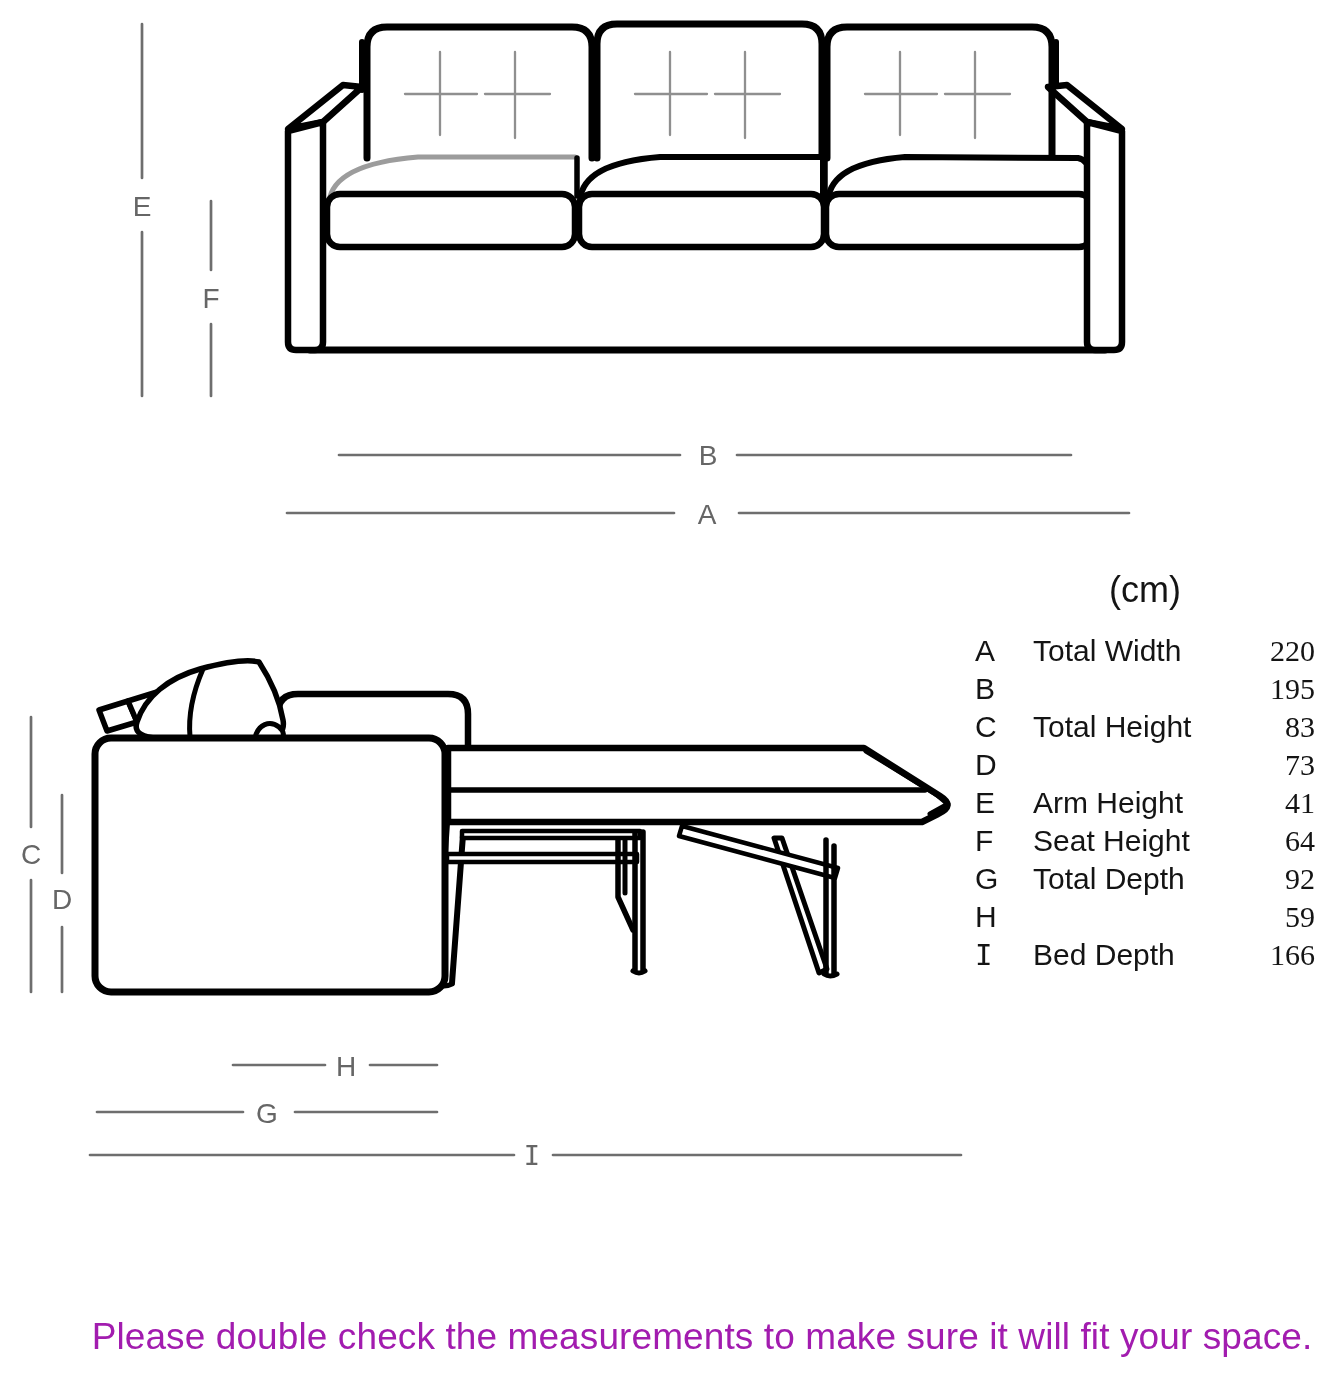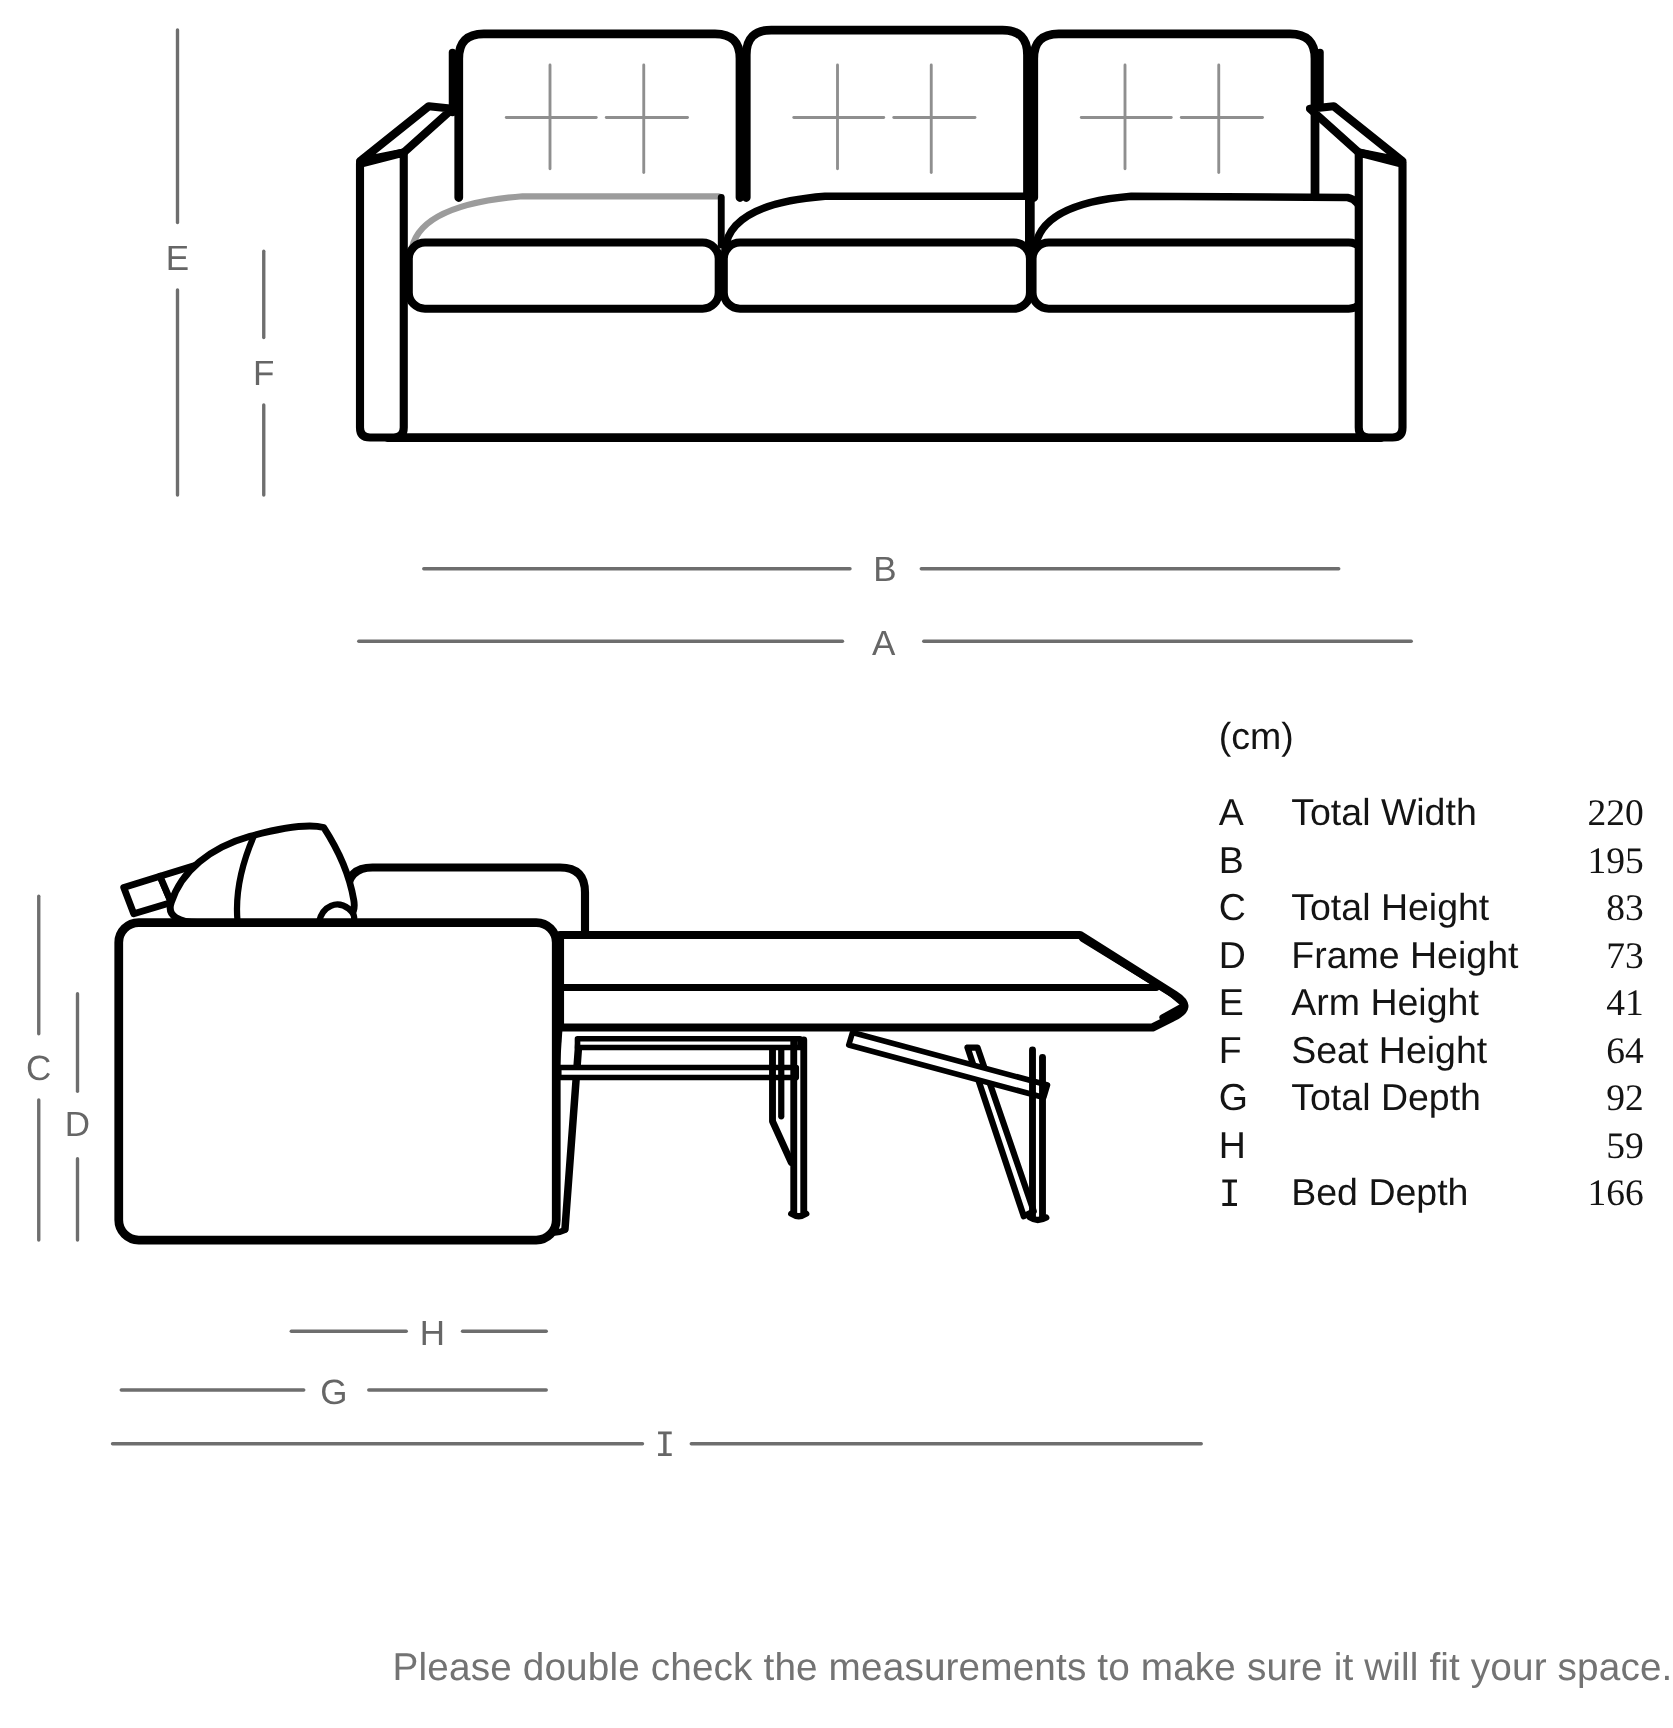--- a/index.html
+++ b/index.html
@@ -4,30 +4,30 @@
 <style>
   html,body{margin:0;padding:0;background:#ffffff;}
   .canvas{
     position:relative;width:1338px;height:1382px;background:#ffffff;overflow:hidden;
     font-family:"Liberation Sans",sans-serif;
   }
   .art{position:absolute;left:0;top:0;width:1338px;height:1382px;}
   .dim-label{font-family:"Liberation Sans",sans-serif;font-size:28px;fill:#666666;}
   .dim-label-mono{font-family:"DejaVu Sans Mono",monospace;font-size:27px;fill:#666666;}
   .spec-table{position:absolute;left:975px;top:574px;width:340px;color:#141414;}
-  .spec-units{text-align:left;font-size:30px;line-height:32px;margin-bottom:26px;color:#141414;}
+  .spec-units{text-align:center;font-size:36px;line-height:32px;margin-bottom:26px;color:#141414;}
   .spec-rows{display:block;}
   .spec-row{display:grid;grid-template-columns:58px 1fr auto;align-items:center;height:38px;font-size:30px;}
   .spec-key{text-align:left;}
   .spec-key.mono{font-family:"DejaVu Sans Mono",monospace;font-size:29px;}
   .spec-label{text-align:left;}
   .spec-value{text-align:right;font-family:Liberation Serif, serif;}
   .footer-note{
-    position:absolute;left:66px;top:1316px;width:1272px;text-align:right;
-    font-size:31px;color:#737373;letter-spacing:0.1px;
+    position:absolute;left:66px;top:1316px;width:1272px;text-align:center;
+    font-size:37px;color:#a21caf;letter-spacing:0.1px;
   }
 </style>
 </head>
 <body>
 
 <div class="canvas">
 
   <svg class="art" viewBox="0 0 1338 1382" fill="none" stroke-linecap="round" stroke-linejoin="round">
 
     <g stroke="#000000">
@@ -157,21 +157,20 @@
         <span class="spec-key">B</span>
         <span class="spec-value">195</span>
       </div>
       <div class="spec-row">
         <span class="spec-key">C</span>
         <span class="spec-label">Total Height</span>
         <span class="spec-value">83</span>
       </div>
       <div class="spec-row">
         <span class="spec-key">D</span>
-        <span class="spec-label">Frame Height</span>
         <span class="spec-value">73</span>
       </div>
       <div class="spec-row">
         <span class="spec-key">E</span>
         <span class="spec-label">Arm Height</span>
         <span class="spec-value">41</span>
       </div>
       <div class="spec-row">
         <span class="spec-key">F</span>
         <span class="spec-label">Seat Height</span>

